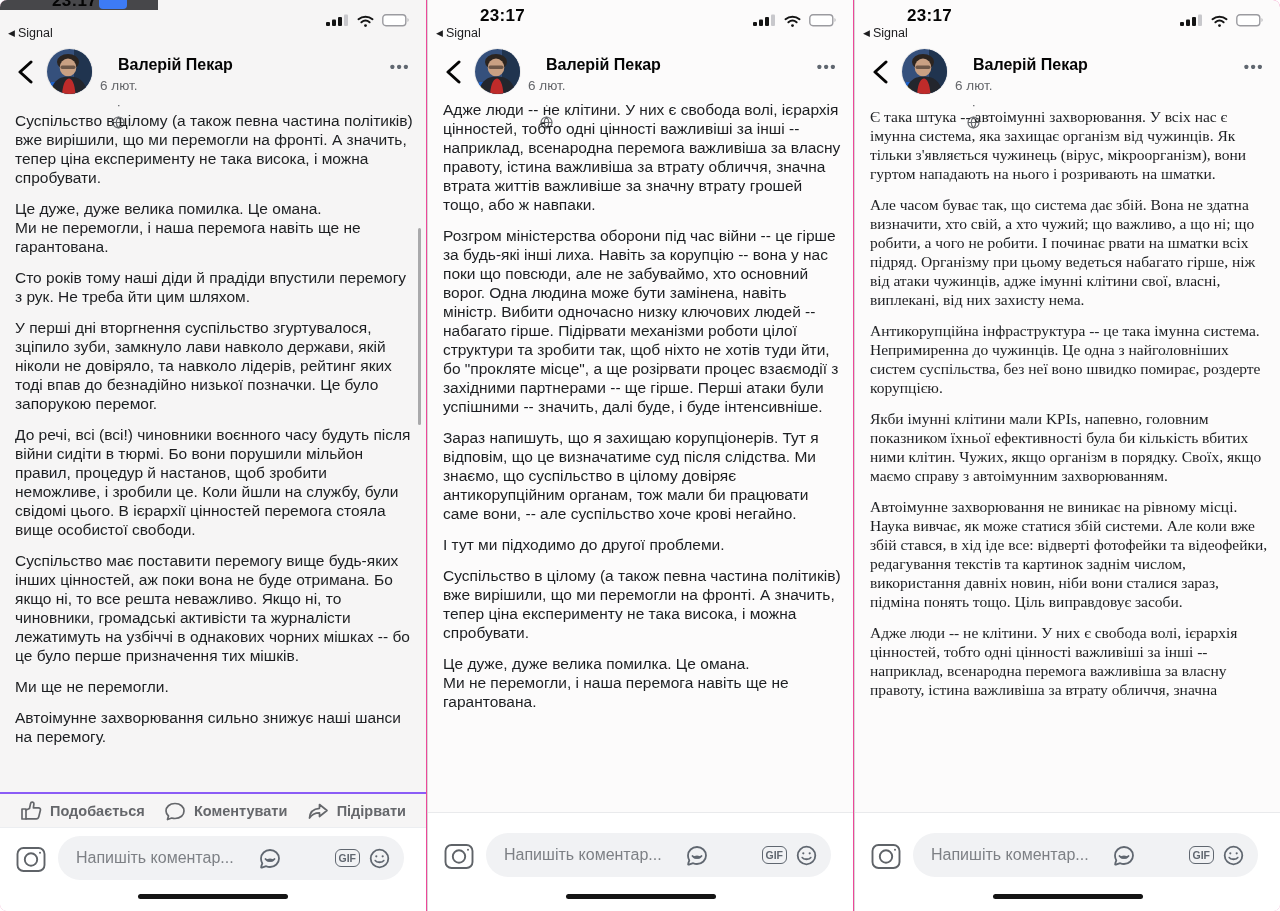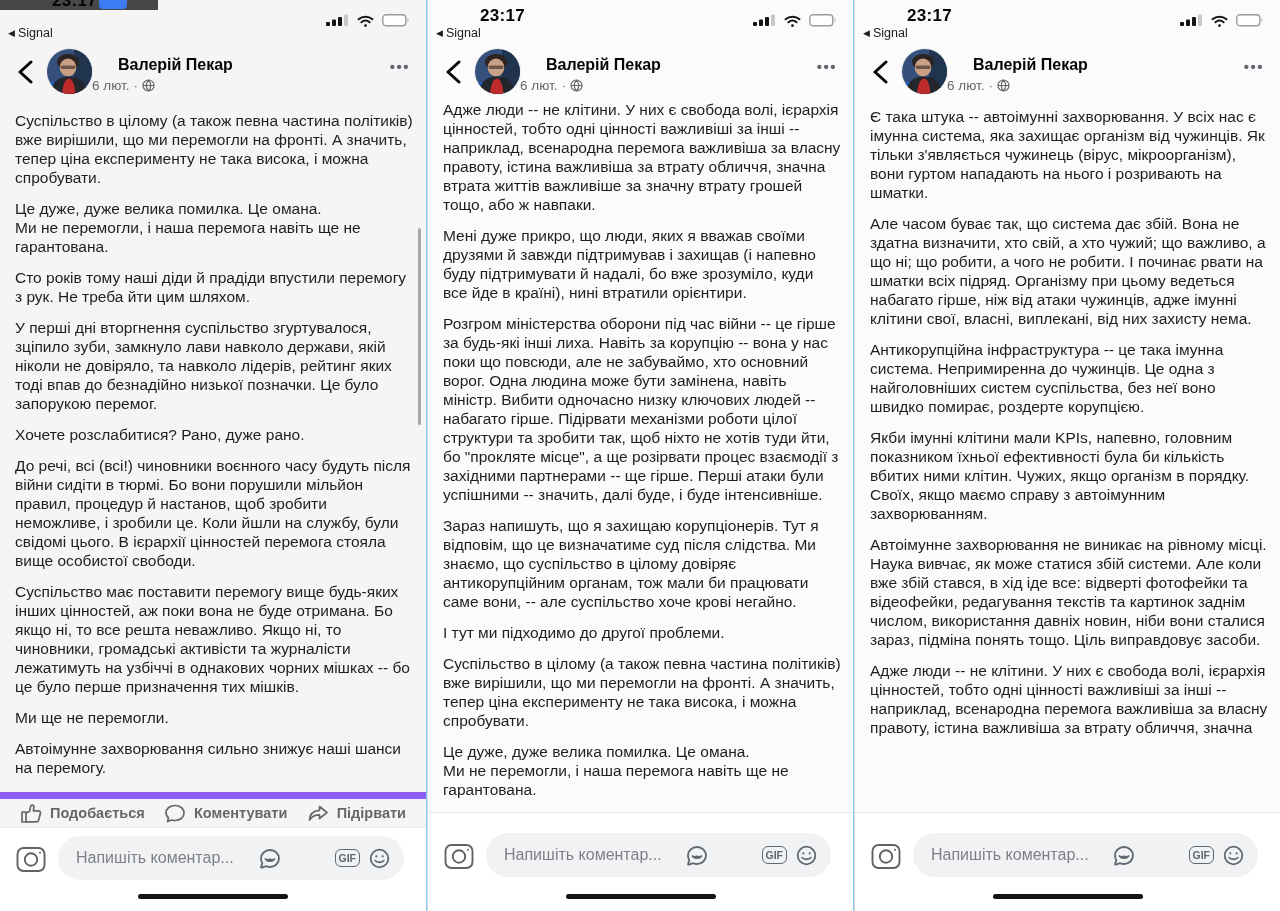--- a/index.html
+++ b/index.html
@@ -1,21 +1,22 @@
 <!DOCTYPE html>
 <html><head>
 <meta charset="utf-8">
 <style>
   html,body { margin:0; padding:0; background:#ffffff; }
   * { box-sizing:border-box; }
   .stage {
     position:relative; width:1280px; height:911px; overflow:hidden;
-    background:#7dd3fc;
+    background:#ec4899;
     font-family:"Liberation Sans","DejaVu Sans",sans-serif;
     color:#1c1e21;
+    border-radius:7px;
   }
   .phone {
     position:absolute; top:0; width:426px; height:911px; overflow:hidden;
     background:#fcfbfb;
   }
   .ph1 { left:0; background:#f6f5f5; }
   .ph2 { left:427px; border-left:1px solid #d8d6d6; }
   .ph3 { left:854px; border-left:1px solid #d8d6d6; }
 
   
@@ -26,36 +27,36 @@
   .time { position:absolute; left:52px; top:6px; font-size:17px; font-weight:700; color:#050505; letter-spacing:.3px; }
   .ph1 .time { top:-9px; }
   .backlink { position:absolute; left:8px; top:26px; font-size:12.5px; color:#1c1c1e; display:flex; align-items:center; gap:3px; }
   .backlink .tri { font-size:9px; line-height:1; }
   .statusicons { position:absolute; right:16px; top:14px; display:flex; align-items:center; gap:8px; }
 
   
   .backchev { position:absolute; left:14px; top:60px; width:22px; height:24px; cursor:pointer; }
   .avatar { position:absolute; left:47px; top:49px; width:45px; height:45px; border-radius:50%; overflow:hidden; box-shadow:0 0 0 1px rgba(0,0,0,.06); }
   .author { position:absolute; left:118px; top:56px; font-size:16px; font-weight:700; color:#050505; }
-  .meta { position:absolute; left:92px; top:78px; font-size:13.5px; color:#65676b; display:flex; align-items:center; gap:4px; }
+  .meta { position:absolute; left:100px; top:78px; font-size:13.5px; color:#65676b; display:flex; align-items:center; gap:4px;flex-direction:column; }
   .more { position:absolute; right:16px; top:58px; font-size:15px; font-weight:700; color:#606770; letter-spacing:1.5px; cursor:pointer; }
 
   
   .post { position:absolute; left:15px; width:398px; top:111px; font-size:15.5px; line-height:19px; color:#1c1e21; }
   .ph2 .post { top:100px; }
-  .ph3 .post { top:107px; }
+  .ph3 .post { top:107px;font-family:Liberation Serif, serif; }
   .post p { margin:0 0 12px 0; white-space:pre-line; }
 
   
   .scrollbar { position:absolute; right:5px; top:228px; width:3px; height:197px; border-radius:2px; background:#a9a9ab; }
 
   
   .actionbar {
     position:absolute; left:0; right:0; top:792px; height:35px;
-    border-top:7px solid #8b5cf6; display:flex; align-items:center;
+    border-top:2px solid #8b5cf6; display:flex; align-items:center;
     justify-content:space-between; padding:0 20px;
   }
   .action { display:flex; align-items:center; gap:8px; color:#65676b; font-size:14.5px; font-weight:600; cursor:pointer; }
 
   
   .composerbg { position:absolute; left:0; right:0; bottom:0; background:#ffffff; }
   .ph1 .composerbg { top:827px; border-top:1px solid #eceef1; }
   .ph2 .composerbg, .ph3 .composerbg { top:812px; border-top:1px solid #e9eaec; }
   .composer { display:flex; align-items:flex-start; padding:8px 22px 4px 16px; gap:12px; }
   .ph2 .composer, .ph3 .composer { padding-top:20px; }
@@ -183,21 +184,20 @@
         </svg>
     </div>
     <div class="more">•••</div>
 
     <div class="post">
         <p>Суспільство в цілому (а також певна частина політиків) вже вирішили, що ми перемогли на фронті. А значить, тепер ціна експерименту не така висока, і можна спробувати.</p>
         <p>Це дуже, дуже велика помилка. Це омана.
 Ми не перемогли, і наша перемога навіть ще не гарантована.</p>
         <p>Сто років тому наші діди й прадіди впустили перемогу з рук. Не треба йти цим шляхом.</p>
         <p>У перші дні вторгнення суспільство згуртувалося, зціпило зуби, замкнуло лави навколо держави, якій ніколи не довіряло, та навколо лідерів, рейтинг яких тоді впав до безнадійно низької позначки. Це було запорукою перемог.</p>
-        <p>Хочете розслабитися? Рано, дуже рано.</p>
         <p>До речі, всі (всі!) чиновники воєнного часу будуть після війни сидіти в тюрмі. Бо вони порушили мільйон правил, процедур й настанов, щоб зробити неможливе, і зробили це. Коли йшли на службу, були свідомі цього. В ієрархії цінностей перемога стояла вище особистої свободи.</p>
         <p>Суспільство має поставити перемогу вище будь-яких інших цінностей, аж поки вона не буде отримана. Бо якщо ні, то все решта неважливо. Якщо ні, то чиновники, громадські активісти та журналісти лежатимуть на узбіччі в однакових чорних мішках -- бо це було перше призначення тих мішків.</p>
         <p>Ми ще не перемогли.</p>
         <p>Автоімунне захворювання сильно знижує наші шанси на перемогу.</p>
       </div>
 
     <div class="scrollbar"></div>
 
     <div class="actionbar">
       <div class="action">
@@ -278,21 +278,20 @@
       <span>6 лют.</span>
       <span>·</span>
       <svg width="13" height="13" viewBox="0 0 13 13">
           <use href="#def-globe"></use>
         </svg>
     </div>
     <div class="more">•••</div>
 
     <div class="post">
         <p>Адже люди -- не клітини. У них є свобода волі, ієрархія цінностей, тобто одні цінності важливіші за інші -- наприклад, всенародна перемога важливіша за власну правоту, істина важливіша за втрату обличчя, значна втрата життів важливіше за значну втрату грошей тощо, або ж навпаки.</p>
-        <p>Мені дуже прикро, що люди, яких я вважав своїми друзями й завжди підтримував і захищав (і напевно буду підтримувати й надалі, бо вже зрозуміло, куди все йде в країні), нині втратили орієнтири.</p>
         <p>Розгром міністерства оборони під час війни -- це гірше за будь-які інші лиха. Навіть за корупцію -- вона у нас поки що повсюди, але не забуваймо, хто основний ворог. Одна людина може бути замінена, навіть міністр. Вибити одночасно низку ключових людей -- набагато гірше. Підірвати механізми роботи цілої структури та зробити так, щоб ніхто не хотів туди йти, бо "прокляте місце", а ще розірвати процес взаємодії з західними партнерами -- ще гірше. Перші атаки були успішними -- значить, далі буде, і буде інтенсивніше.</p>
         <p>Зараз напишуть, що я захищаю корупціонерів. Тут я відповім, що це визначатиме суд після слідства. Ми знаємо, що суспільство в цілому довіряє антикорупційним органам, тож мали би працювати саме вони, -- але суспільство  хоче крові негайно.</p>
         <p>І тут ми підходимо до другої проблеми.</p>
         <p>Суспільство в цілому (а також певна частина політиків) вже вирішили, що ми перемогли на фронті. А значить, тепер ціна експерименту не така висока, і можна спробувати.</p>
         <p>Це дуже, дуже велика помилка. Це омана.
 Ми не перемогли, і наша перемога навіть ще не гарантована.</p>
       </div>
 
     <div class="composerbg">
       <div class="composer">

